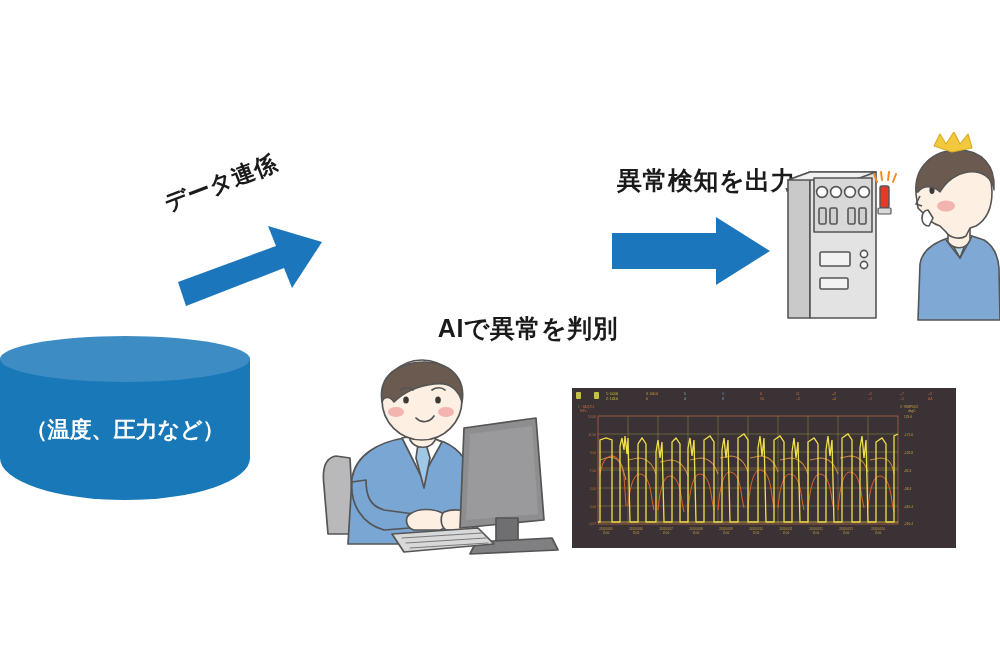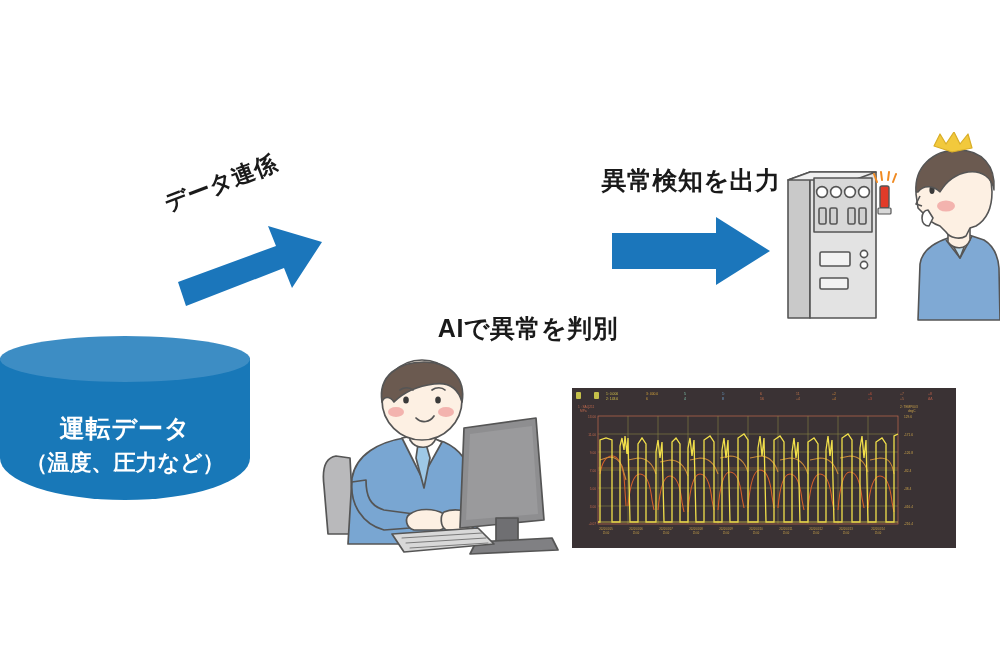--- a/index.html
+++ b/index.html
@@ -21,21 +21,21 @@
   .label-d span{display:block;font-size:23px;font-weight:700;color:#1a1a1a;white-space:nowrap;
       transform:rotate(-21deg);transform-origin:left top;letter-spacing:0.5px;}
 
   
   .cloud{position:absolute;left:338px;top:148px;width:254px;height:162px;}
   .cloud svg{display:block;}
   .cap-ai{position:absolute;left:318px;top:312px;width:300px;text-align:right;
       font-size:25px;font-weight:700;color:#1a1a1a;letter-spacing:0.5px;}
 
   
-  .label-o{position:absolute;left:586px;top:164px;width:210px;text-align:center;
+  .label-o{position:absolute;left:586px;top:164px;width:210px;text-align:right;
       font-size:25px;font-weight:700;color:#1a1a1a;letter-spacing:0.5px;white-space:nowrap;}
   .arrow-o{position:absolute;left:612px;top:215px;width:160px;height:72px;}
 
   
   .panel-scene{position:absolute;left:770px;top:132px;width:230px;height:190px;}
 
   
   .worker{position:absolute;left:318px;top:358px;width:248px;height:202px;}
 
   
@@ -44,21 +44,20 @@
 </style>
 </head>
 <body>
 
 <div class="stage">
 
   <div class="cylinder">
     <div class="cyl-body"></div>
     <div class="cyl-top"></div>
     <div class="cyl-label">
-      <div class="cyl-l1">運転データ</div>
       <div class="cyl-l2">（温度、圧力など）</div>
     </div>
   </div>
 
   <div class="label-d">
     <span>データ連係</span>
   </div>
   <div class="arrow-d">
     <svg width="148" height="86" viewBox="0 0 148 86">
       <polygon points="2,60 100,24 92,4 146,20 116,66 108,46 10,84" fill="#1b76bb"></polygon>

